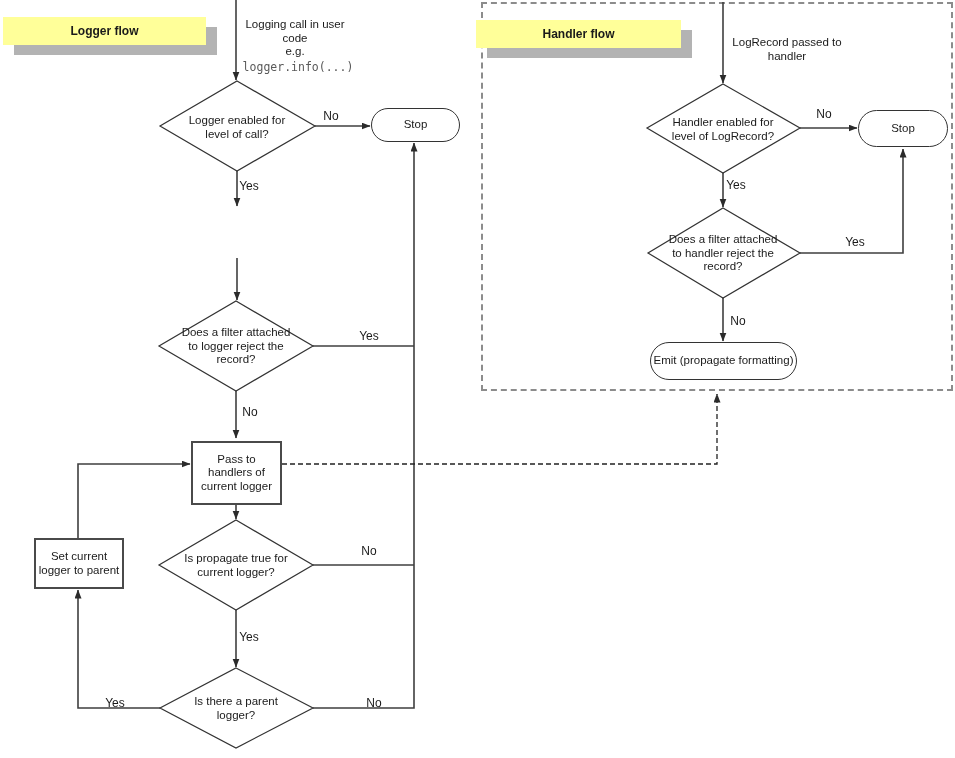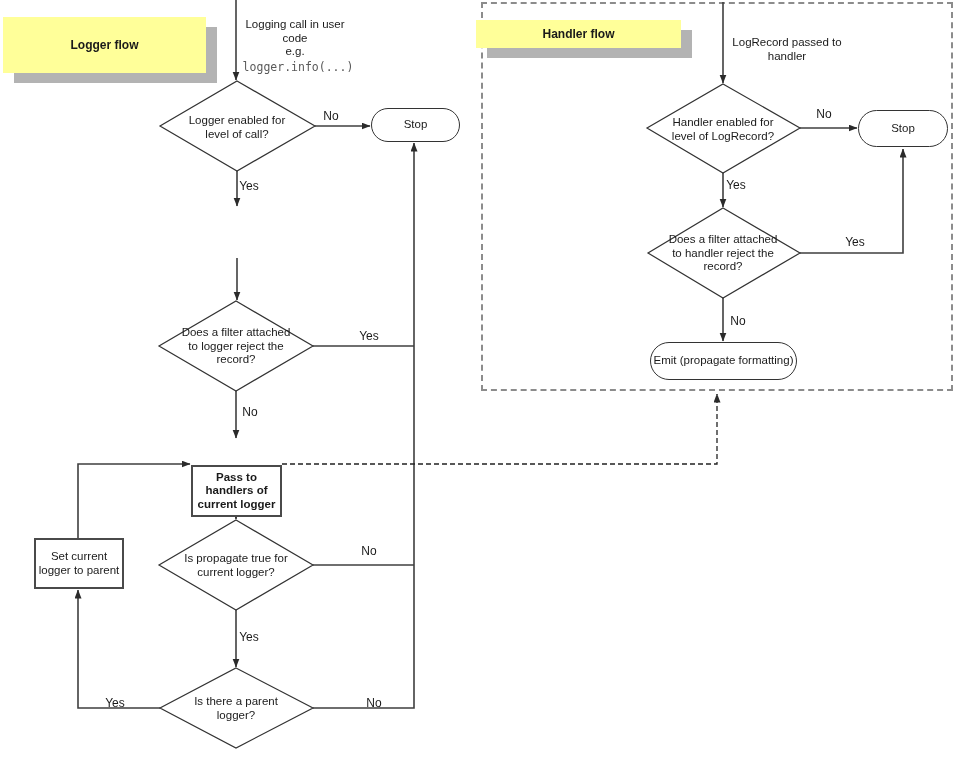--- a/index.html
+++ b/index.html
@@ -10,27 +10,27 @@
     --panel_border:#8C8C8C;
     --code_text:#595959;
     --text:#1A1A1A;
   }
   *{margin:0;padding:0;box-sizing:border-box;}
   body{background:#fff;font-family:"Liberation Sans","DejaVu Sans",sans-serif;color:var(--text);}
   .stage{position:relative;width:955px;height:758px;background:#fff;overflow:hidden;}
   .stage svg{position:absolute;left:0;top:0;}
   .panel{position:absolute;left:481px;top:2px;width:472px;height:389px;border:2px dashed var(--panel_border);background:transparent;}
   .banner{position:absolute;background:var(--banner_bg);box-shadow:11px 10px 0 var(--banner_shadow);display:flex;align-items:center;justify-content:center;font-weight:bold;font-size:12px;}
-  .banner.logger{left:3px;top:17px;width:203px;height:56px;}
+  .banner.logger{left:3px;top:17px;width:203px;height:28px;}
   .banner.handler{left:476px;top:20px;width:205px;height:28px;}
   .node{position:absolute;display:flex;align-items:center;justify-content:center;text-align:center;background:#fff;font-size:11.5px;line-height:13.5px;white-space:pre-line;}
   .rect{border:2px solid #4A4A4A;}
   .pill{border:1.3px solid var(--thin);}
   .box-create{left:192px;top:207px;width:90px;height:51px;}
-  .box-pass{left:191px;top:465px;width:91px;height:52px;font-weight:bold;}
+  .box-pass{left:191px;top:441px;width:91px;height:64px;}
   .box-set{left:34px;top:538px;width:90px;height:51px;}
   .pill-stop1{left:371px;top:108px;width:89px;height:34px;border-radius:17px;}
   .pill-stop2{left:858px;top:110px;width:90px;height:37px;border-radius:19px;}
   .pill-emit{left:650px;top:342px;width:147px;height:38px;border-radius:19px;}
   .txt{position:absolute;transform:translate(-50%,-50%);text-align:center;font-size:11.5px;line-height:13.5px;white-space:pre-line;}
   .lbl{position:absolute;transform:translate(-50%,-50%);font-size:12px;white-space:nowrap;}
   .code{position:absolute;transform:translate(-50%,-50%);font-family:"DejaVu Sans Mono","Liberation Mono",monospace;font-size:11.5px;color:var(--code_text);white-space:nowrap;}
   polygon{fill:#fff;stroke:var(--thin);stroke-width:1.2;}
   .flowline{stroke:var(--line);stroke-width:1.6;fill:none;}
   .dashline{stroke:#222;stroke-width:1.3;fill:none;stroke-dasharray:5 3;}

